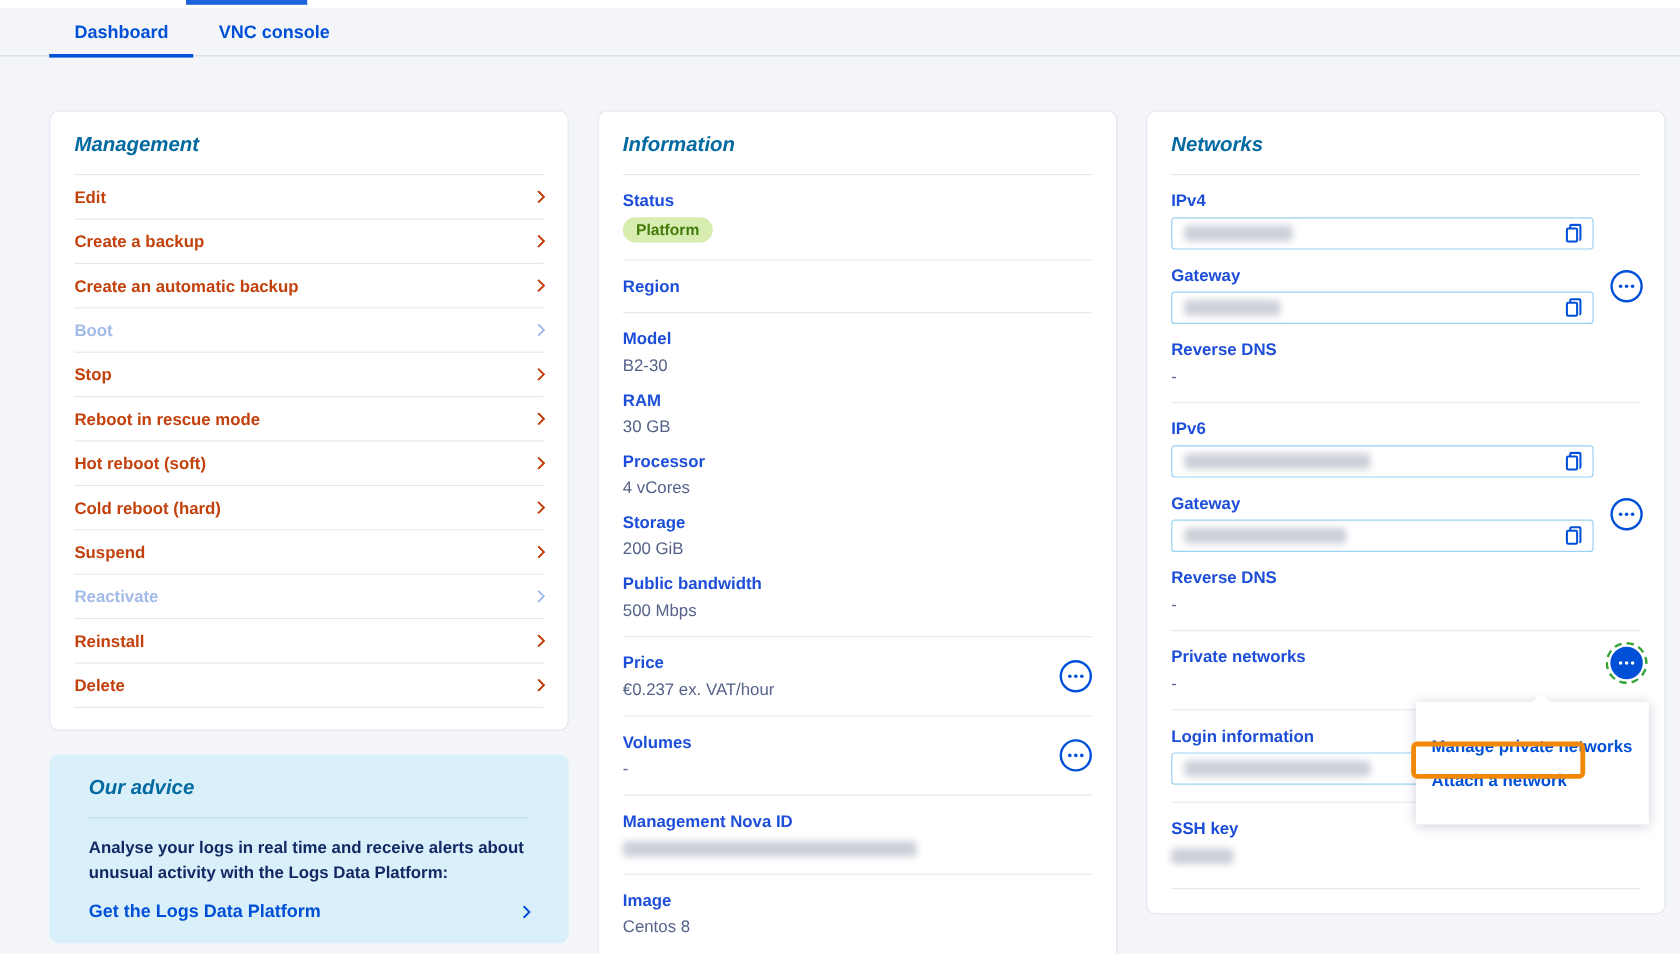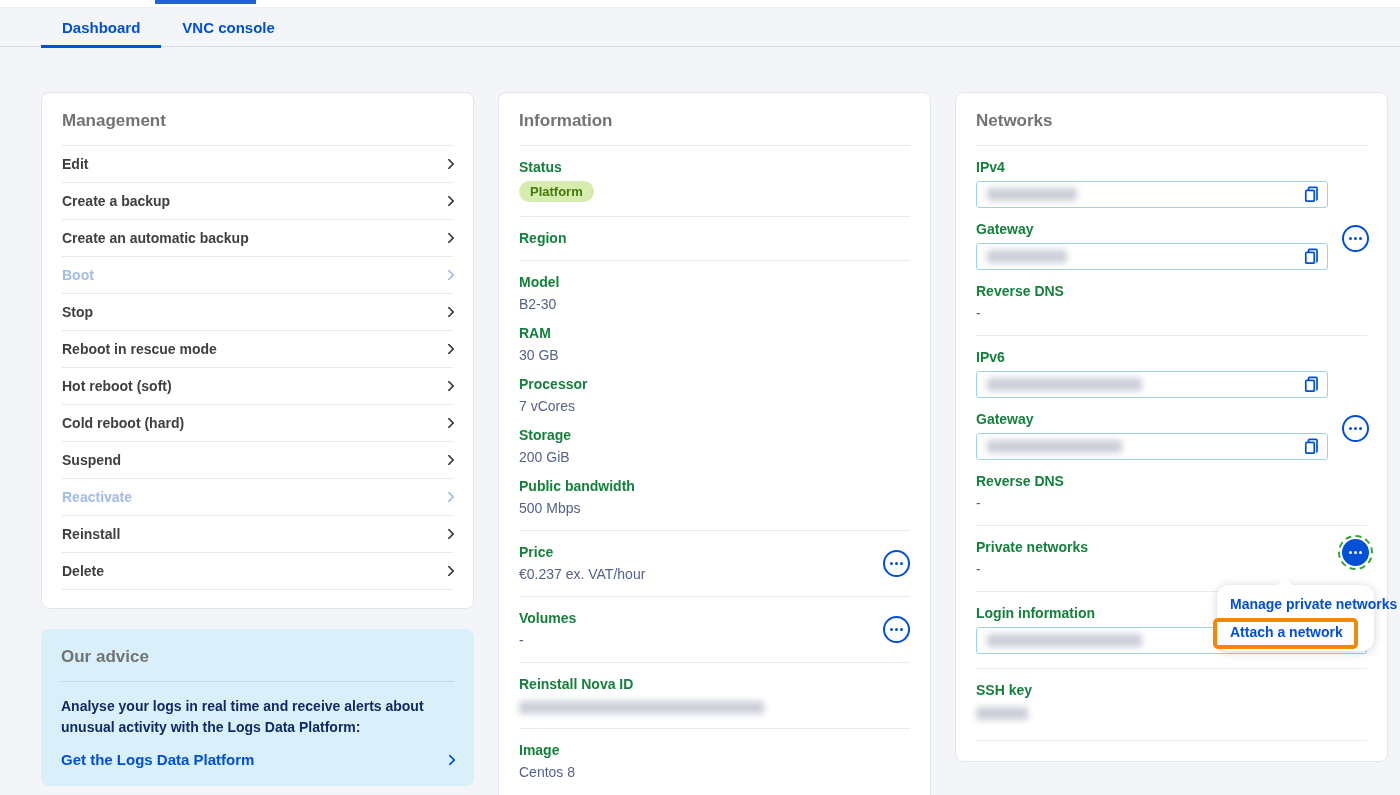--- a/index.html
+++ b/index.html
@@ -14,41 +14,41 @@
   .topstrip { height:8px; background:#ffffff; position:relative; border-bottom:1px solid #efeff6; }
   .top-indicator { position:absolute; left:155px; top:0; width:101px; height:4px; background:#1f62d9; }
   .tabs { display:flex; padding-left:41px; height:39px; border-bottom:1px solid #d9dce8; }
   .tab { display:flex; align-items:center; justify-content:center; padding:0 21px;
          font-size:15px; font-weight:bold; color:#0050d7; position:relative; cursor:pointer;text-align:center; }
   .tab.active::after { content:""; position:absolute; left:0; right:0; bottom:-2px; height:3px; background:#0050d7; }
 
   
   .main { display:flex; gap:24px; padding:45px 0 0 41px; align-items:flex-start; }
   .card { background:#fff; border:1px solid #e3e6f0; border-radius:8px; width:433px; padding:18px 20px; }
-  .card-title { font-size:17px; font-weight:bold; color:#737373; }
+  .card-title { font-size:17px; font-weight:bold; color:#0369a1;font-style:italic; }
   .title-sep { height:1px; background:#e6e8f0; margin-top:14px; }
   .sep { height:1px; background:#e9eaf1; margin:14px 0 2px; }
 
   
   .mrow { display:flex; justify-content:space-between; align-items:center; height:37px;
-          border-bottom:1px solid #e6e8f0; color:#404040; font-weight:bold; font-size:14px; cursor:pointer; }
+          border-bottom:1px solid #e6e8f0; color:#c2410c; font-weight:bold; font-size:14px; cursor:pointer; }
   .mrow.disabled { color:#a3bbe9; cursor:default;text-align:center; }
   .chev { width:8px; height:8px; border-right:2.6px solid currentColor; border-top:2.6px solid currentColor;
           transform:rotate(45deg); border-radius:1px; display:inline-block; flex:0 0 auto; }
 
   
-  .advice { background:#d9f0fa; border-radius:8px; width:433px; padding:18px 20px; margin-top:20px; }
+  .advice { background:#d9f0fa; border-radius:8px; width:433px; padding:18px 33px; margin-top:20px; }
   .advice .title-sep { background:#b8dcea; }
   .advice-text { margin-top:14px; font-size:14px; font-weight:bold; color:#112a63; line-height:1.5; }
   .advice-link { margin-top:13px; display:flex; justify-content:space-between; align-items:center;
                  color:#0050d7; font-weight:bold; font-size:15px; cursor:pointer; }
 
   
   .fblock { margin-top:13px; }
-  .flabel { font-size:14px; font-weight:bold; color:#15803d; }
+  .flabel { font-size:14px; font-weight:bold; color:#1d4ed8; }
   .fvalue { margin-top:6px; font-size:14px; color:#556289; }
   .frow { display:flex; justify-content:space-between; align-items:center; }
   .badge { display:inline-block; margin-top:6px; background:#d6edaf; color:#447a0b; font-weight:bold;
            font-size:13px; padding:3px 11px; border-radius:12px; }
 
   
   .ell { display:flex; align-items:center; justify-content:center; gap:2px; width:27px; height:27px;
          border-radius:50%; border:2px solid #0050d7; background:#fff; cursor:pointer; flex:0 0 auto; }
   .ell b { width:3px; height:3px; border-radius:50%; background:#0050d7; display:block; }
   .ell.filled { background:#0050d7; border-color:#0050d7; }
@@ -64,22 +64,22 @@
 
   
   .ipgroup { position:relative; margin-top:13px; }
   .ipgroup .flabel + .valuebox { margin-top:6px; }
   .gwlabel { margin-top:13px; }
   .group-ell { position:absolute; right:-2px; top:66px; }
   .pnrow { position:relative; margin-top:13px; }
   .pn-ring { position:absolute; right:-6px; top:-4px; }
 
   
-  .popup { position:absolute; top:46px; right:-7px; width:157px; background:#fff; border-radius:12px;
-           box-shadow:0 1px 10px rgba(20,30,80,.20); z-index:5; padding:5px 0; }
+  .popup { position:absolute; top:46px; right:-7px; width:194px; background:#fff; border-radius:0;
+           box-shadow:0 1px 10px rgba(20,30,80,.20); z-index:5; padding:23px 0; }
   .popup .arrow { position:absolute; top:-5px; right:84px; width:11px; height:11px; background:#fff;
                   transform:rotate(45deg); }
   .menu-item { height:28px; display:flex; align-items:center; padding-left:13px; font-size:14px;
                font-weight:bold; color:#0050d7; cursor:pointer; white-space:nowrap; }
   .hl-box { position:absolute; left:-4px; top:33px; width:145px; height:31px; border:4px solid #f18807;
             border-radius:5px; pointer-events:none; z-index:6; }
 </style>
 </head>
 <body>
 
@@ -182,21 +182,21 @@
     <div class="fblock">
       <div class="flabel">Model</div>
       <div class="fvalue">B2-30</div>
     </div>
     <div class="fblock">
       <div class="flabel">RAM</div>
       <div class="fvalue">30 GB</div>
     </div>
     <div class="fblock">
       <div class="flabel">Processor</div>
-      <div class="fvalue">7 vCores</div>
+      <div class="fvalue">4 vCores</div>
     </div>
     <div class="fblock">
       <div class="flabel">Storage</div>
       <div class="fvalue">200 GiB</div>
     </div>
     <div class="fblock">
       <div class="flabel">Public bandwidth</div>
       <div class="fvalue">500 Mbps</div>
     </div>
     <div class="sep"></div>
@@ -221,21 +221,21 @@
       </div>
       <button class="ell" aria-label="volumes actions">
         <b></b>
           <b></b>
           <b></b>
       </button>
     </div>
     <div class="sep"></div>
 
     <div class="fblock">
-      <div class="flabel">Reinstall Nova ID</div>
+      <div class="flabel">Management Nova ID</div>
       <div class="blurbar" style="width:245px; margin-top:9px;"></div>
     </div>
     <div class="sep"></div>
 
     <div class="fblock">
       <div class="flabel">Image</div>
       <div class="fvalue">Centos 8</div>
     </div>
   </div>
 

